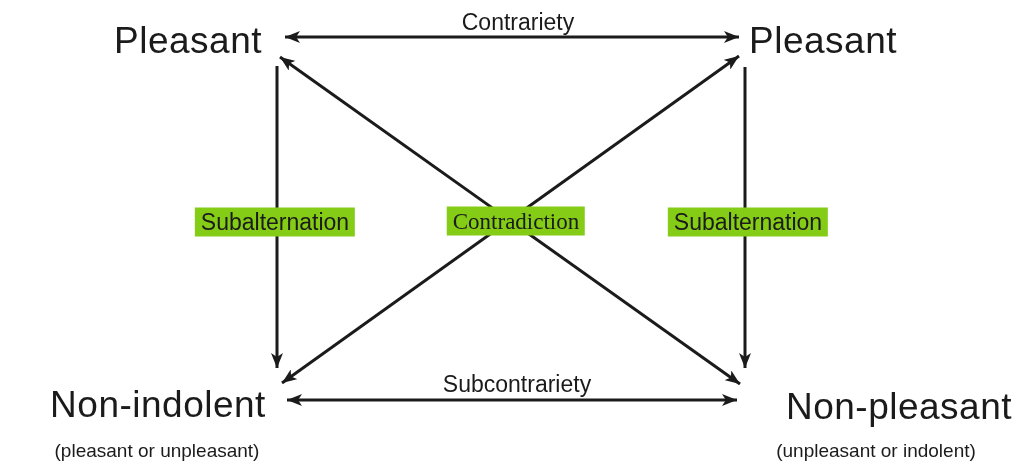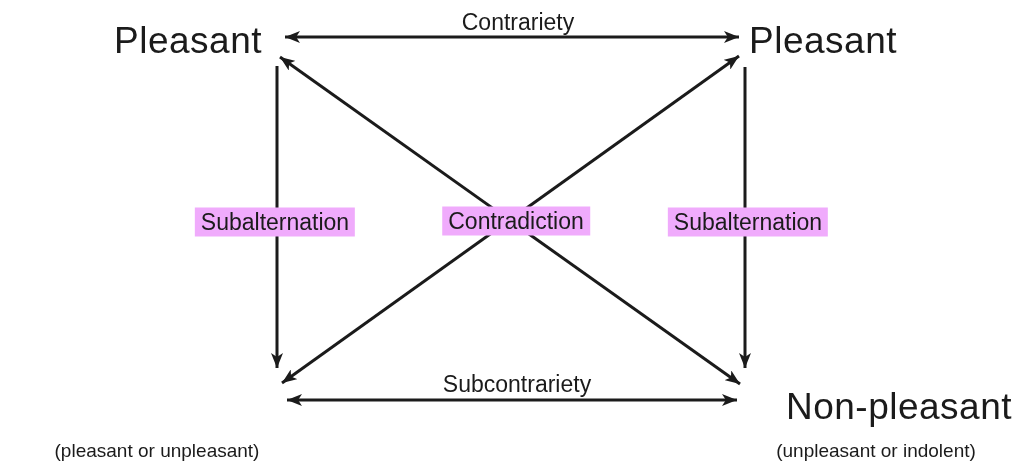--- a/index.html
+++ b/index.html
@@ -38,29 +38,29 @@
     font-size: 37px;
     letter-spacing: 0.5px;
   }
   .relation {
     font-size: 23px;
   }
   .sub-term {
     font-size: 19px;
   }
   .masked {
-    background: #f0abfc;
+    background: #84cc16;
     padding: 3px 6px;
   }
   
   .pos-pleasant       { left: 188px; top: 40px;  }
   .pos-indolent       { left: 823px; top: 40px;  }
   .pos-contrariety    { left: 518px; top: 22px;  }
   .pos-subalt-left    { left: 275px; top: 222px; }
-  .pos-contradiction  { left: 516px; top: 221px; }
+  .pos-contradiction  { left: 516px; top: 221px; font-family: Liberation Serif, serif; }
   .pos-subalt-right   { left: 748px; top: 222px; }
   .pos-subcontrariety { left: 517px; top: 384px; }
   .pos-non-indolent   { left: 158px; top: 404px; }
   .pos-paren-left     { left: 157px; top: 450px; }
   .pos-non-pleasant   { left: 899px; top: 406px; }
   .pos-paren-right    { left: 876px; top: 450px; }
 </style>
 </head>
 <body>
 
@@ -93,20 +93,21 @@
   <div class="label relation pos-contrariety">Contrariety</div>
 
   <div class="label relation masked pos-subalt-left">Subalternation</div>
 
   <div class="label relation masked pos-contradiction">Contradiction</div>
 
   <div class="label relation masked pos-subalt-right">Subalternation</div>
 
   <div class="label relation pos-subcontrariety">Subcontrariety</div>
 
+  <div class="label term pos-non-indolent">Non-indolent</div>
 
   <div class="label sub-term pos-paren-left">(pleasant or unpleasant)</div>
 
   <div class="label term pos-non-pleasant">Non-pleasant</div>
 
   <div class="label sub-term pos-paren-right">(unpleasant or indolent)</div>
 
 </div>
 
 </body></html>

